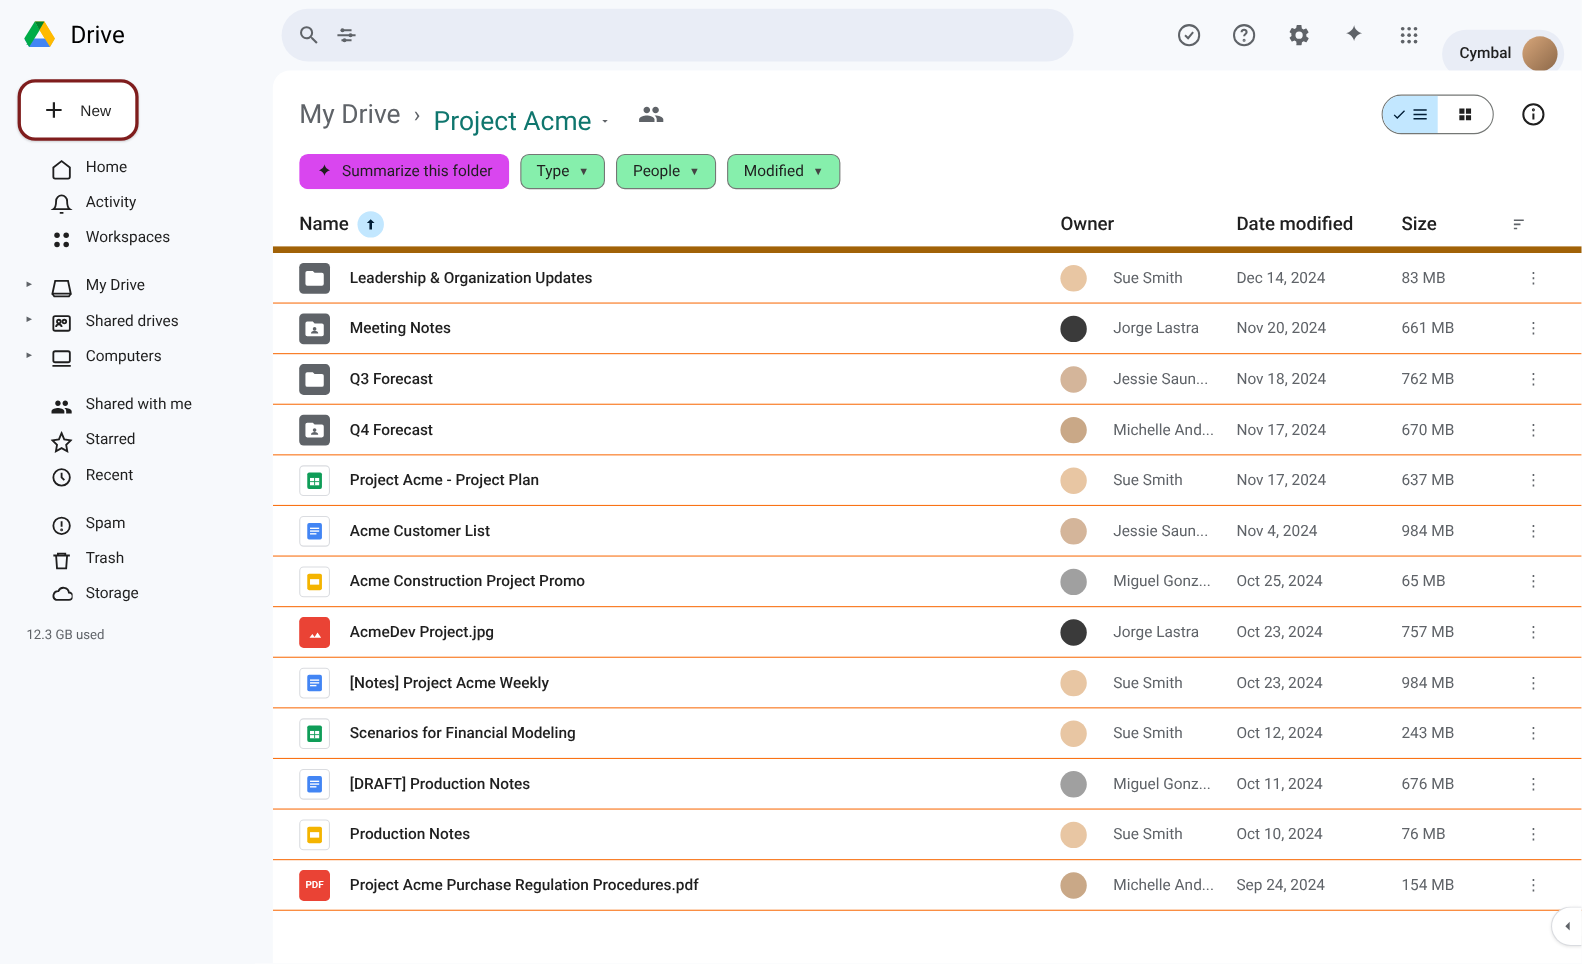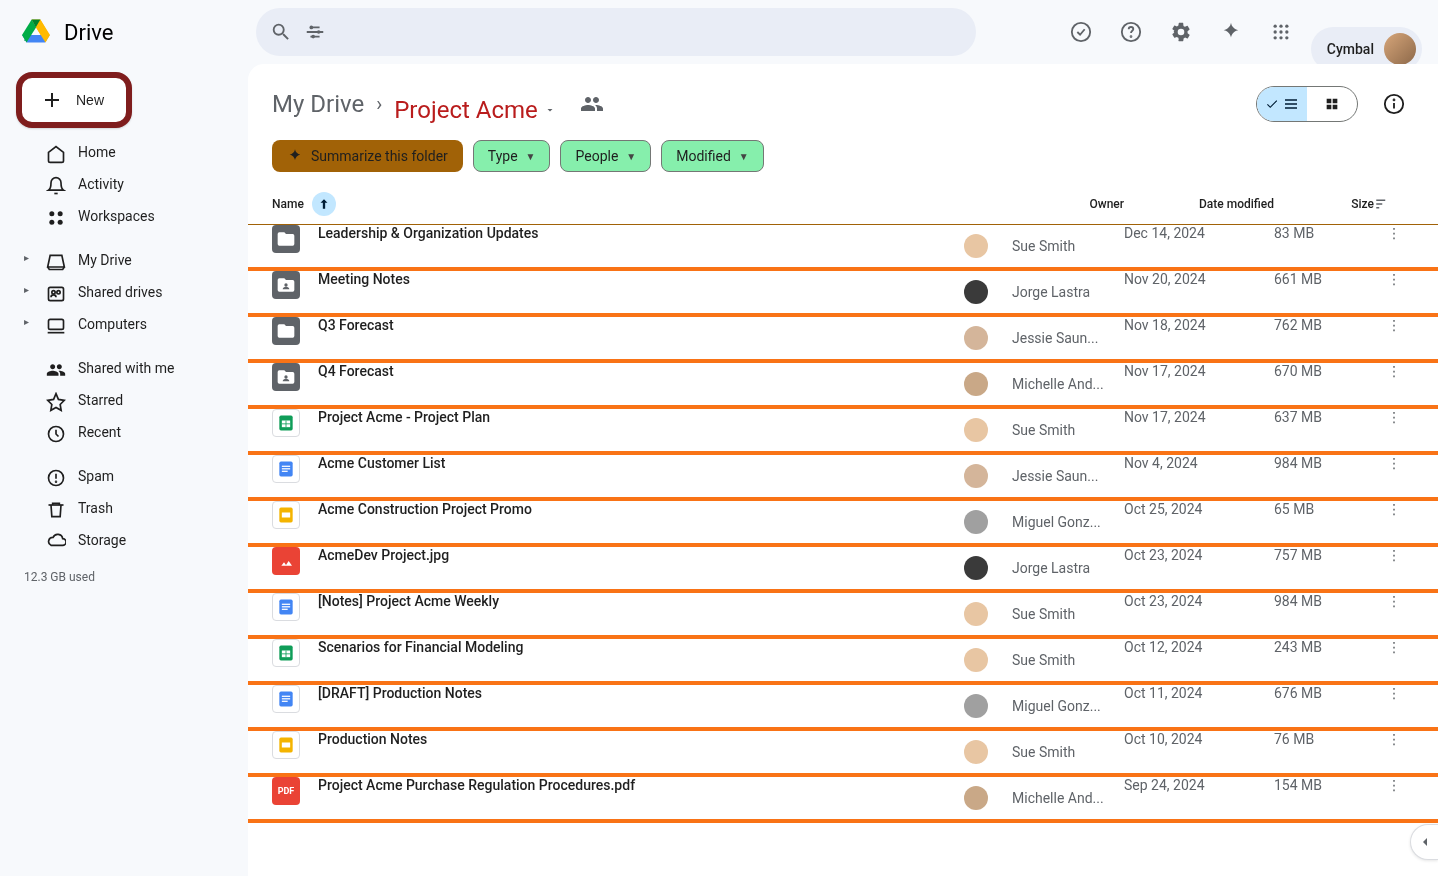--- a/index.html
+++ b/index.html
@@ -14,56 +14,56 @@
 .search-box { background: #e9edf6; border-radius: 24px; height: 48px; display:flex; align-items:center; padding: 0 14px; gap: 12px; }
 .search-input { flex:1; border:none; background:transparent; font-size:16px; color:#5f6368; outline:none; }
 .header-icons { display:flex; align-items:center; gap: 10px; margin-left:auto; }
 .icon-btn { width:40px; height:40px; border-radius:50%; display:flex; align-items:center; justify-content:center; color:#5f6368; cursor:pointer; }
 .org-chip { background:#e9edf6; border-radius:24px; padding:6px 6px 6px 16px; display:flex; align-items:center; gap:10px; font-weight:500; color:#1f1f1f;margin-top:33px; }
 .avatar-sm { width:32px; height:32px; border-radius:50%; background:linear-gradient(135deg,#d7a67a,#8c6849); }
 
 
 .layout { display:flex; height: calc(100vh - 64px); }
 .sidebar { width: 248px; padding: 8px 16px 0 16px; flex-shrink:0; }
-.new-btn { background:#fff; border:6px solid #7f1d1d; border-radius:16px; padding: 0 22px 0 18px; height:56px; display:flex; align-items:center; gap:12px; font-size:14px; font-weight:500; color:#1f1f1f; box-shadow: 0 1px 2px rgba(0,0,0,0.15); cursor:pointer; margin-bottom:16px; width:fit-content; }
+.new-btn { background:#fff; border:3px solid #7f1d1d; border-radius:16px; padding: 0 22px 0 18px; height:56px; display:flex; align-items:center; gap:12px; font-size:14px; font-weight:500; color:#1f1f1f; box-shadow: 0 1px 2px rgba(0,0,0,0.15); cursor:pointer; margin-bottom:16px; width:fit-content; }
 .nav-item { display:flex; gap:12px; height:32px; padding: 0 12px 0 8px; border-radius:20px; color:#1f1f1f; font-size:14px; cursor:pointer; position:relative; }
 .nav-item .chev { width:10px; color:#5f6368; font-size:10px; }
 .nav-item .nico { width:20px; display:flex; justify-content:center; color:#1f1f1f; }
 .nav-group { margin-top: 12px; }
 .storage-text { font-size:12px; color:#5f6368; margin: 6px 0 0 8px; }
 
 
 .main { flex:1; background:#fff; border-radius:16px 0 0 0; margin-top:0; overflow:hidden; display:flex; flex-direction:column; position:relative; }
 .breadcrumb-row { display:flex; align-items:center; padding: 20px 24px 8px 24px; gap:16px; }
 .breadcrumb { display:flex; align-items:center; gap:12px; font-size:24px; color:#1f1f1f; }
 .bc-item { color:#5f6368; cursor:pointer; }
-.bc-item.current { color:#b91c1c; display:flex; align-items:center; gap:6px;margin-top:11px;}
+.bc-item.current { color:#0f766e; display:flex; align-items:center; gap:6px;margin-top:11px;}
 .bc-sep { color:#5f6368; font-size:20px; }
 .share-folder-icon { color:#5f6368; margin-left:8px; }
 .view-toggle { margin-left:auto; display:flex; border:1px solid #747775; border-radius:20px; overflow:hidden; height:36px; }
 .view-toggle div { width:50px; display:flex; align-items:center; justify-content:center; gap:4px; cursor:pointer; }
 .view-toggle .active { background:#c2e7ff; }
 .info-btn { width:40px; height:40px; border-radius:50%; display:flex; align-items:center; justify-content:center; color:#1f1f1f; cursor:pointer; }
 
 .chip-row { display:flex; gap:10px; padding: 8px 24px 12px 24px; align-items:center; }
 .chip { border:1px solid #747775; border-radius:8px; padding: 7px 14px; display:flex; align-items:center; gap:8px; font-size:14px; color:#1f1f1f; cursor:pointer; background:#86efac; }
-.chip.primary { background:#a16207; border-color:transparent; }
+.chip.primary { background:#d946ef; border-color:transparent; }
 .chip .dd { font-size:10px; color:#444; }
 
 
-.table-header { display:flex; padding: 8px 24px; border-bottom:1px solid #a16207; font-size:12px; color:#1f1f1f; font-weight:500; align-items:center;text-align:right; }
+.table-header { display:flex; padding: 8px 24px; border-bottom:6px solid #a16207; font-size:17px; color:#1f1f1f; font-weight:500; align-items:center; }
 .col-name { flex:1; display:flex; align-items:center; gap:8px; }
 .sort-badge { background:#c2e7ff; width:24px; height:24px; border-radius:50%; display:flex; align-items:center; justify-content:center; color:#001d35; }
 .col-owner { width:160px; }
 .col-date { width:150px; }
 .col-size { width:100px; }
 .col-menu { width:40px; }
 
 .table-body { overflow-y:auto; flex:1; }
-.row { display:flex; padding: 0 24px; height:46px; border-bottom:4px solid #f97316; font-size:14px; color:#1f1f1f; }
+.row { display:flex; align-items:center; padding: 0 24px; height:46px; border-bottom:1px solid #f97316; font-size:14px; color:#1f1f1f; }
 .row .file-icon { width:28px; height:28px; margin-right:18px; display:flex; align-items:center; justify-content:center; border-radius:4px; font-size:12px; font-weight:bold; color:#fff; flex-shrink:0; }
 .ft-folder { background:#5f6368; }
 .ft-sharedfolder { background:#5f6368; }
 .ft-sheets { background:#fff; border:1px solid #dadce0; }
 .ft-docs { background:#fff; border:1px solid #dadce0; }
 .ft-slides { background:#fff; border:1px solid #dadce0; }
 .ft-image { background:#ea4335; }
 .ft-pdf { background:#ea4335; }
 .row .fname { flex:1; font-weight:500; }
 .row .owner-cell { width:160px; display:flex; align-items:center; gap:24px; color:#5f6368; }

